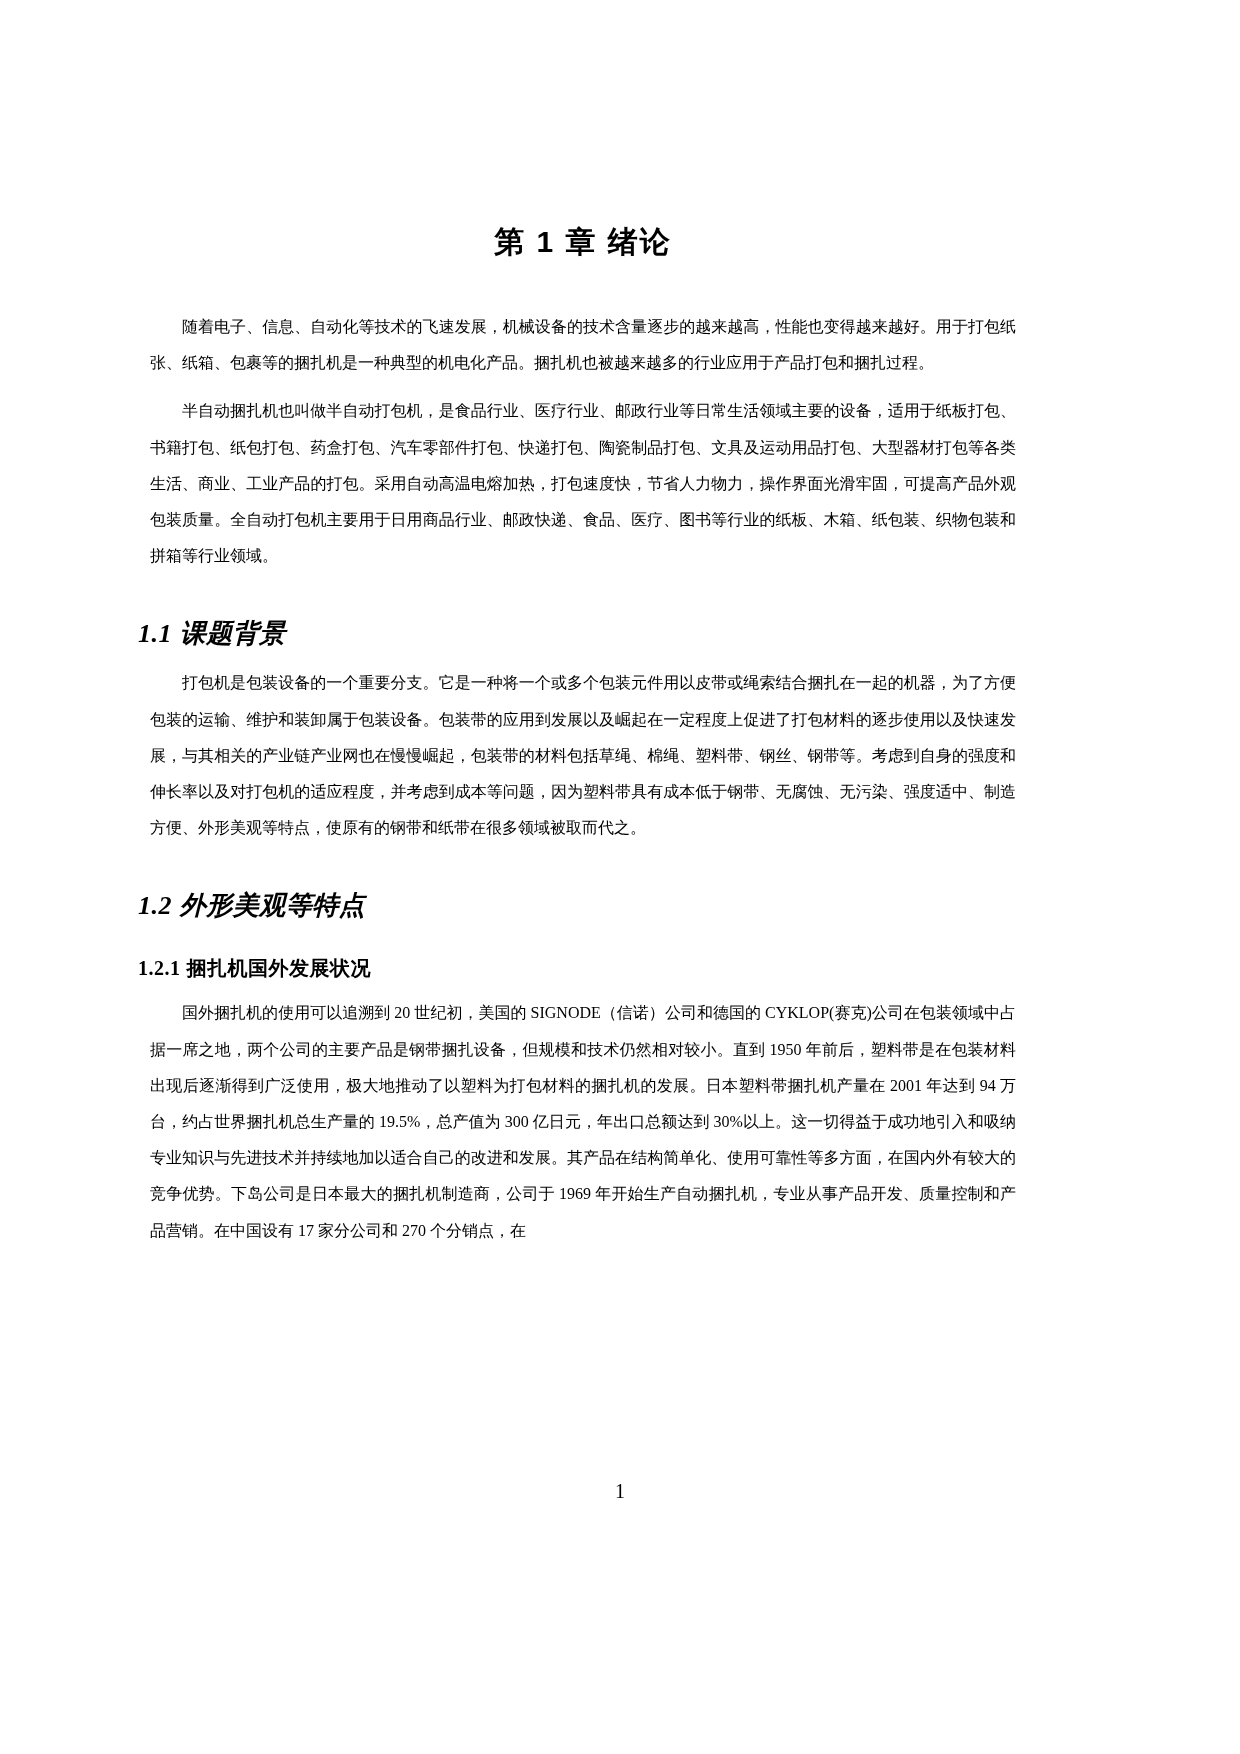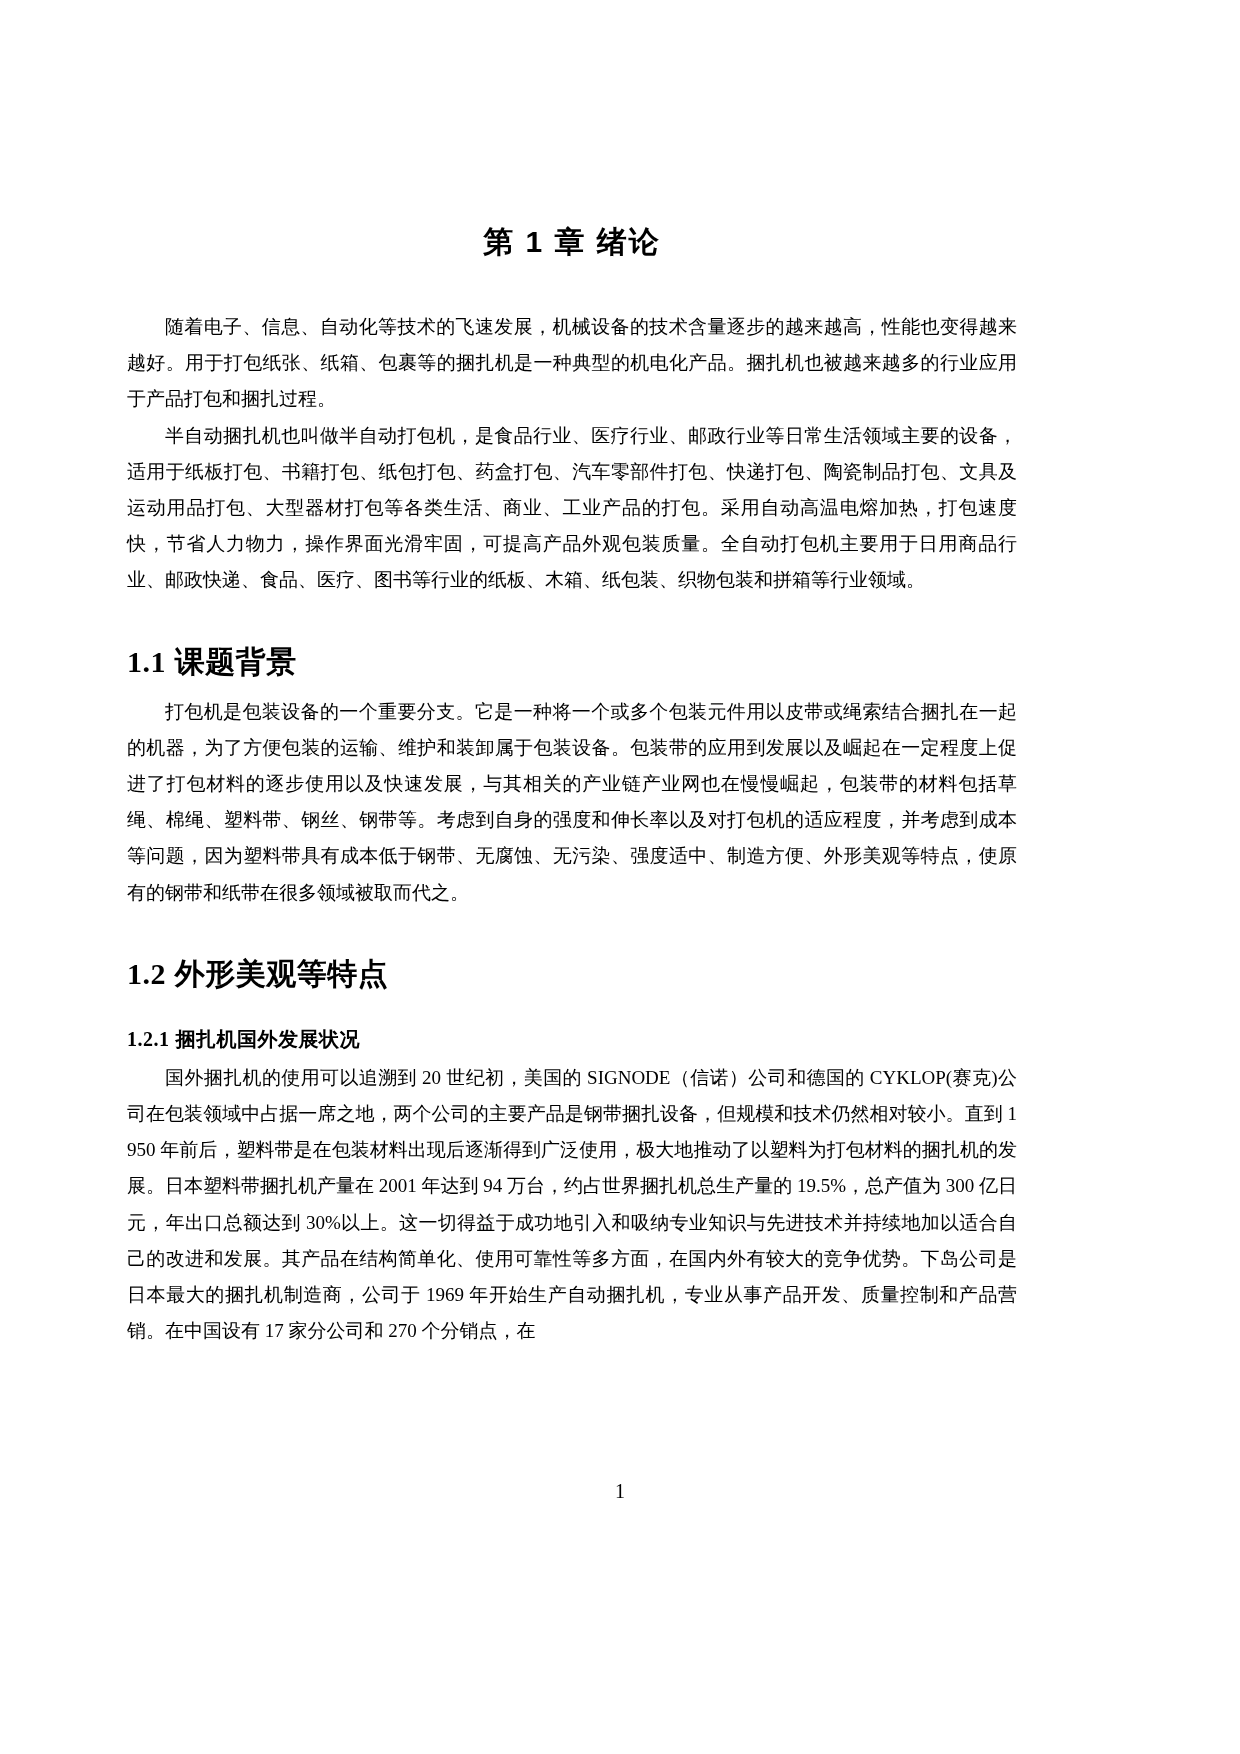--- a/index.html
+++ b/index.html
@@ -14,50 +14,51 @@
     background: #ffffff;
     margin: 0 auto;
     box-sizing: border-box;
     padding: 0;
     overflow: hidden;
     font-family: "Liberation Serif", "DejaVu Serif", serif;
     color: #000000;
   }
   .content {
     position: absolute;
-    left: 127px;
+    left: 138px;
     top: 222px;
     width: 890px;
   }
   .chapter-title {
     text-align: center;
     font-family: "Liberation Sans", "DejaVu Sans", sans-serif;
     font-size: 30px;
     font-weight: bold;
     letter-spacing: 2px;
     margin: 0 0 48px 0;
     line-height: 1.3;
   }
   p.body-text {
-    margin: 0;
-    font-size: 19px;
+    margin: 12px;
+    font-size: 16px;
     line-height: 36.2px;
     text-align: justify;
     text-justify: inter-ideograph;
     text-indent: 2em;
     letter-spacing: 0px;
     word-break: break-all;
   }
   h2.heading-2 {
     font-family: "Liberation Sans", "DejaVu Sans", sans-serif;
-    font-size: 30px;
+    font-size: 26px;
     font-weight: bold;
     margin: 40px 0 10px 0;
     line-height: 1.5;
     letter-spacing: 0.5px;
+    font-style: italic;
   }
   h3.heading-3 {
     font-family: "Liberation Sans", "DejaVu Sans", sans-serif;
     font-size: 20px;
     font-weight: bold;
     margin: 28px 0 6px 0;
     line-height: 1.5;
     letter-spacing: 0.5px;
   }
   .page-number {

